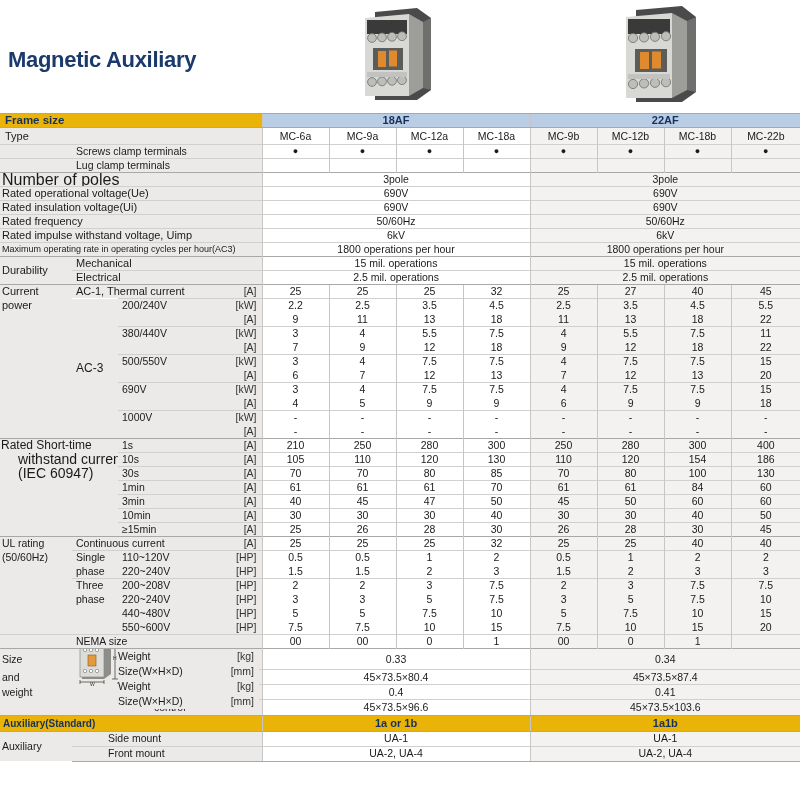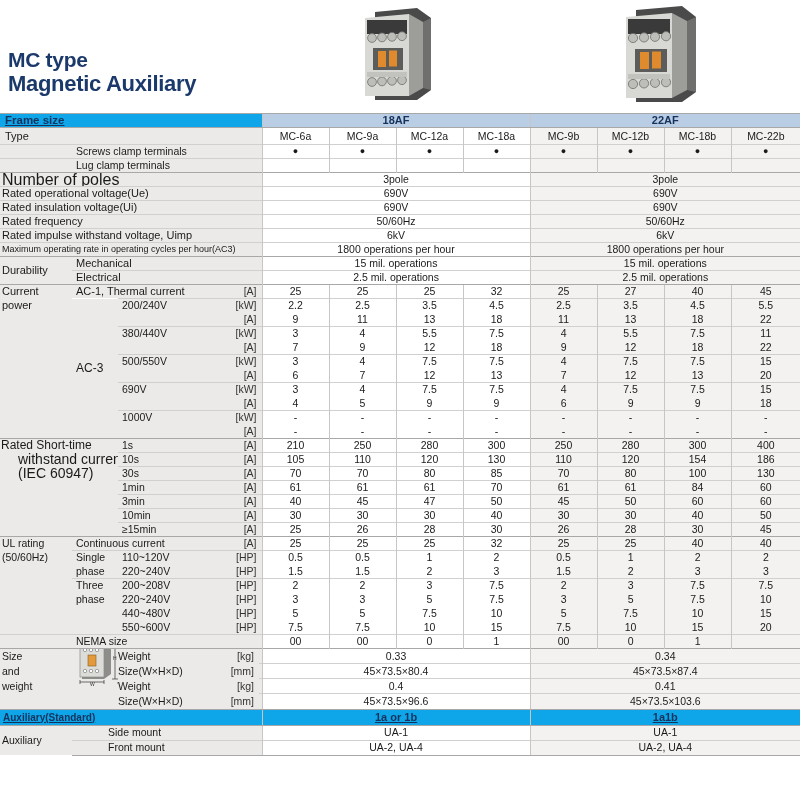--- a/index.html
+++ b/index.html
@@ -41,21 +41,21 @@
     vertical-align:middle;
     white-space:nowrap;
     overflow:hidden;
   }
   tr { height:14px; }
 
   
   .lbl      { background:#eceae8; }
   .val      { background:#ffffff; }
   .val-alt  { background:#f3f2f1; }
-  .blue     { background:#0ea5e9;text-decoration:underline; }
+  .blue     { background:#eab308; }
   .bluehdr  { background:#b9cde4; color:#14325c; font-weight:bold; }
 
   
   .bt   { border-top:1px solid #a8a8a8; }
   .btl  { border-top:1px solid #d2d0cf; }
   .bl   { border-left:1px solid #c8c6c5; }
   .bb   { border-bottom:1px solid #a8a8a8; }
 
   .c { text-align:center; }
   .unit { text-align:right; padding-right:5px; color:#333; }
@@ -65,21 +65,20 @@
 
   #diagram-cell { position:relative; }
   #dim-icon { position:absolute; left:2px; top:-21px; width:62px; height:58px; }
 </style>
 </head>
 <body>
 
 <div id="header">
 
   <div id="title">
-    <div>MC type</div>
     <div class="l2">Magnetic Auxiliary</div>
   </div>
 
   <svg class="photo" id="photo-18af" viewBox="0 0 98 104">
     <rect x="0" y="0" width="98" height="104" fill="#fff"></rect>
     <g>
       <path d="M30 8 L72 4 L86 14 L86 86 L72 96 L30 96 Z" fill="#4a4a4a"></path>
       <path d="M20 14 L64 10 L64 92 L20 92 Z" fill="#d8d8d4"></path>
       <path d="M64 10 L78 18 L78 84 L64 92 Z" fill="#9d9d9a"></path>
       <rect x="22" y="16" width="40" height="14" fill="#3a3a3a"></rect>
@@ -583,21 +582,21 @@
     <td class="val c btl bl">00</td>
     <td class="val c btl bl">00</td>
     <td class="val c btl bl">0</td>
     <td class="val c btl bl">1</td>
     <td class="val-alt c btl bl">00</td>
     <td class="val-alt c btl bl">0</td>
     <td class="val-alt c btl bl">1</td>
     <td class="val-alt c btl bl"></td>
   </tr>
 
-  <tr style="height:15px">
+  <tr style="height:21px">
     <td class="lbl bt" style="padding-left:2px;font-size:10.5px">Size</td>
     <td class="lbl bt" rowspan="4" id="diagram-cell">
       <svg id="dim-icon" viewBox="0 0 62 58">
         <g>
           <path d="M8 9 L30 5 L37 10 L37 46 L30 51 L8 51 Z" fill="#8d8d8a"></path>
           <rect x="6" y="11" width="24" height="38" fill="#dcdcd8" stroke="#8a8a87" stroke-width="0.7"></rect>
           <rect x="7" y="12" width="22" height="7" fill="#6d6d6a"></rect>
           <g fill="#ffffff" stroke="#555" stroke-width="0.5">
             <circle cx="11" cy="22" r="1.7"></circle>
                 <circle cx="17" cy="22" r="1.7"></circle>

